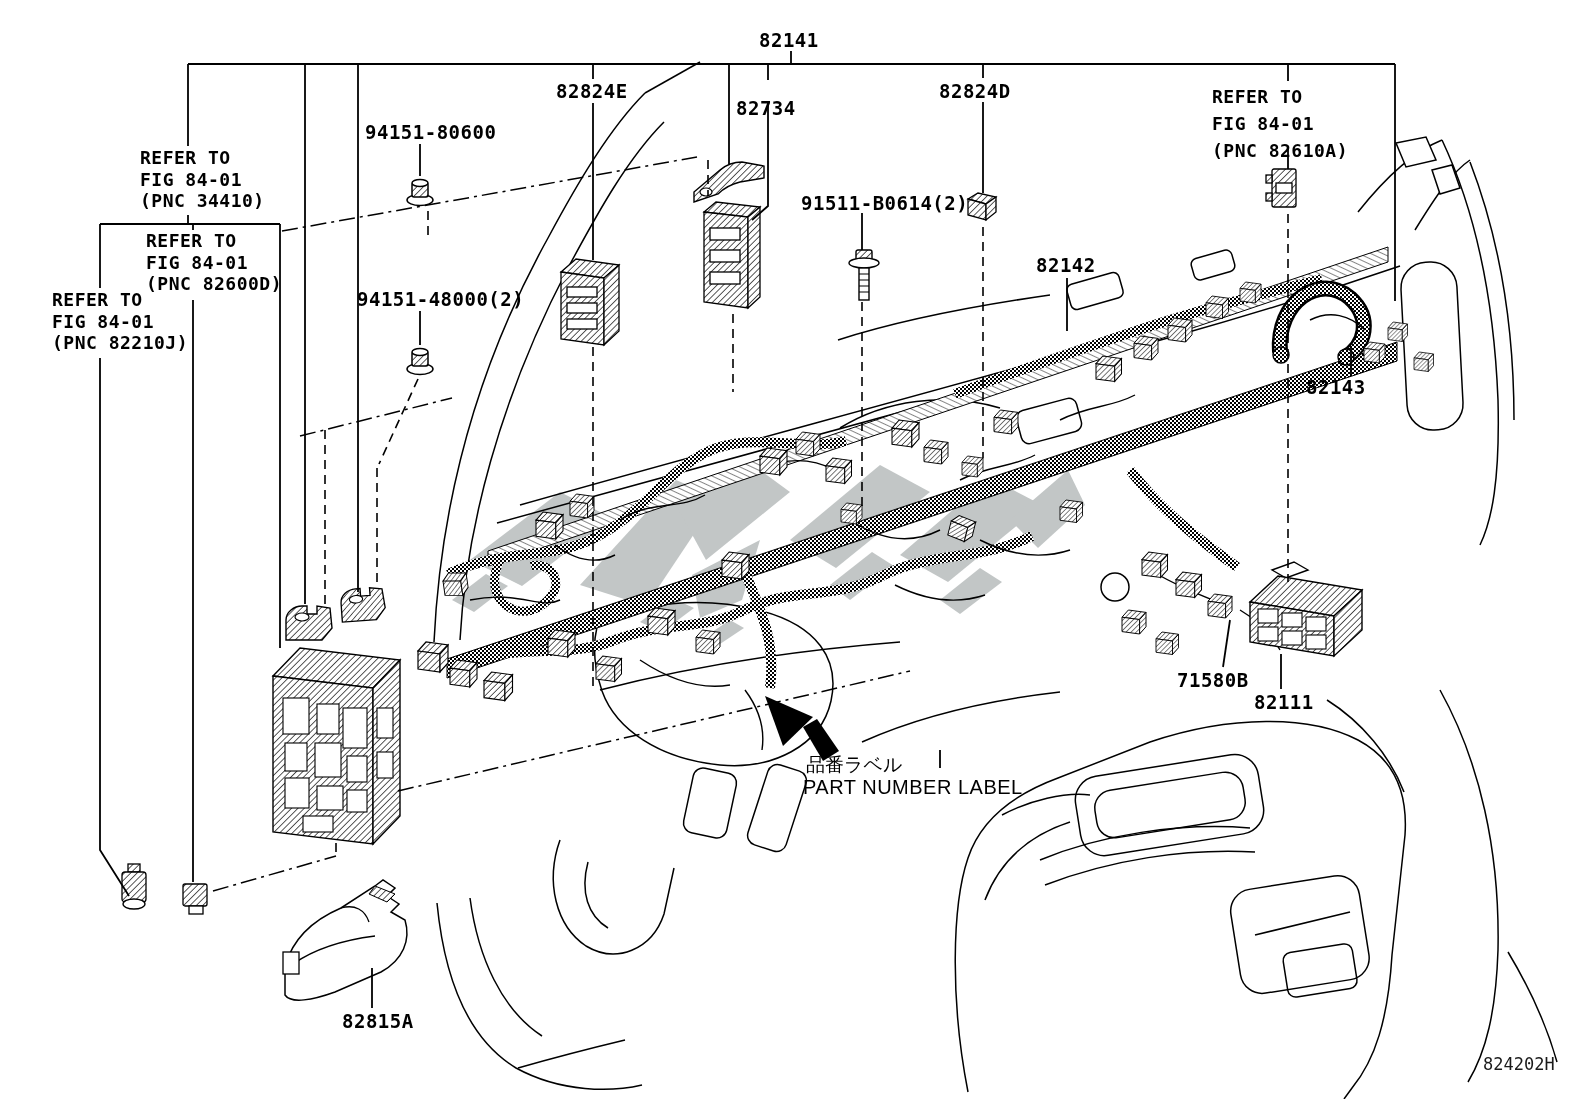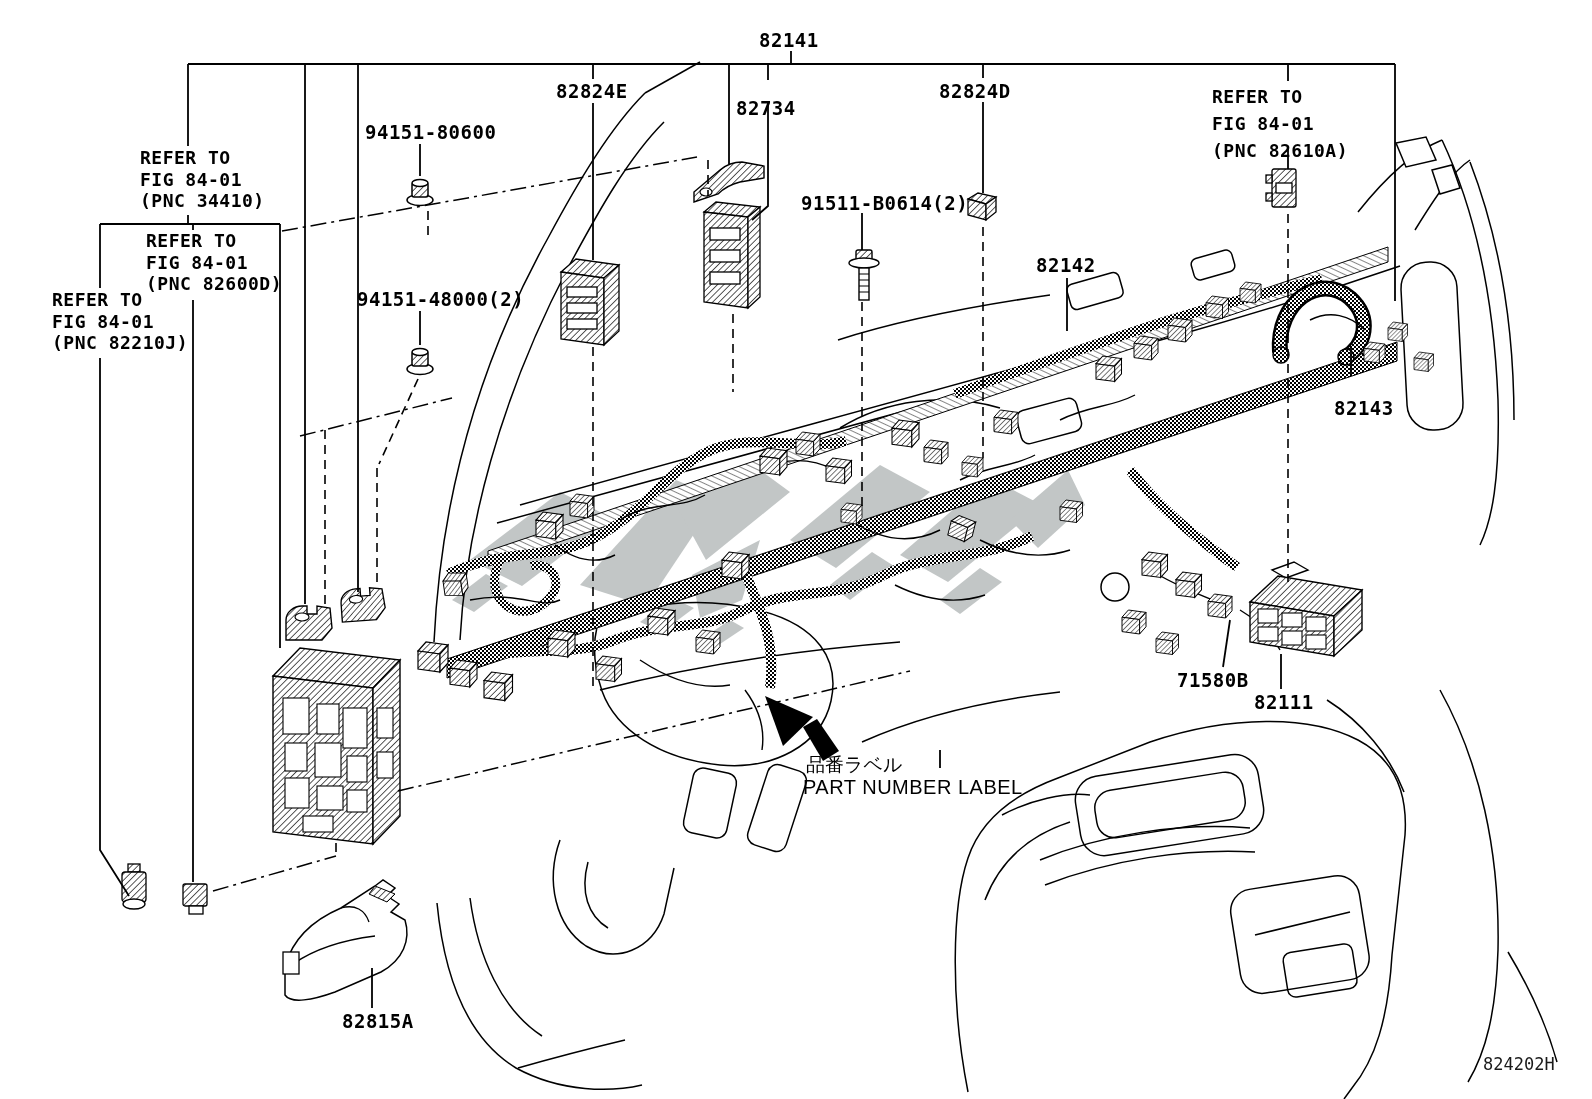--- a/index.html
+++ b/index.html
@@ -380,21 +380,21 @@
 </svg>
 
 <div class="pn" style="left:759px;top:29px;">82141</div>
 <div class="pn" style="left:556px;top:80px;">82824E</div>
 <div class="pn" style="left:736px;top:81px;margin-top:16px;">82734</div>
 <div class="pn" style="left:939px;top:80px;">82824D</div>
 <div class="pn" style="left:365px;top:121px;">94151-80600</div>
 <div class="pn" style="left:357px;top:288px;">94151-48000(2)</div>
 <div class="pn" style="left:801px;top:192px;">91511-B0614(2)</div>
 <div class="pn" style="left:1036px;top:254px;">82142</div>
-<div class="pn" style="left:1306px;top:397px;padding-left:28px;">82143</div>
+<div class="pn" style="left:1306px;top:376px;">82143</div>
 <div class="pn" style="left:1177px;top:669px;">71580B</div>
 <div class="pn" style="left:1254px;top:691px;">82111</div>
 <div class="pn" style="left:342px;top:1010px;">82815A</div>
 
 <div class="refer" style="left:140px;top:147px;">
   <span>REFER TO</span>
   <span>FIG 84-01</span>
   <span>(PNC 34410)</span>
 </div>
 <div class="refer" style="left:146px;top:230px;">

